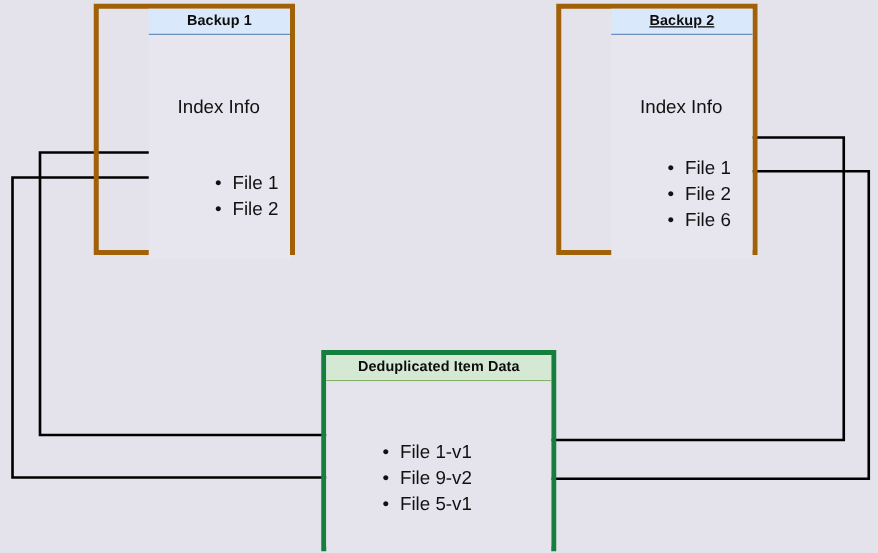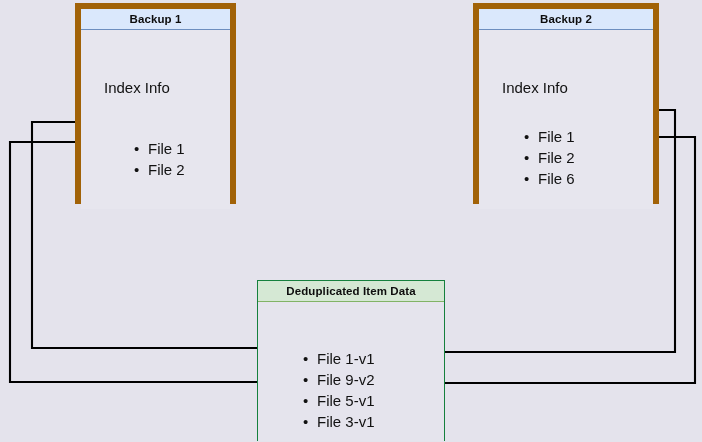--- a/index.html
+++ b/index.html
@@ -17,24 +17,24 @@
     box-sizing:border-box;width:100%;height:21px;
     display:flex;align-items:center;justify-content:center;
     font-size:11.5px;font-weight:bold;color:#0d0d0d;
     letter-spacing:.1px;
   }
   .node .body{
     box-sizing:border-box;width:100%;
     position:relative;
     text-align:right;
   }
-  .node.blue{border:6px solid #a16207;}
+  .node.blue{border:4px solid #a16207;padding-left:40px;}
   .node.blue .hdr{background:#dae8fc;border-bottom:1px solid #6c8ebf;}
   .node.blue .body{background:#e7e6ee;}
-  .node.green{border:1px solid #15803d;}
+  .node.green{border:4px solid #15803d;}
   .node.green .hdr{background:#d5e8d4;border-bottom:1px solid #82b366;}
   .node.green .body{background:#e5e4ed;}
 
   .b1 .body, .b2 .body{height:179px;}
   .dd .body{height:139px;}
 
   .indexlabel{
     position:absolute;font-size:15px;color:#111;white-space:nowrap;
   }
   .bullets{
@@ -73,37 +73,36 @@
     <div class="hdr">Backup 1</div>
     <div class="body">
       <div class="indexlabel" style="left:23px;top:49px;">Index Info</div>
       <ul class="bullets" style="left:52px;top:108px;">
         <li>File 1</li>
         <li>File 2</li>
       </ul>
     </div>
   </div>
 
-  <div class="node blue b2" style="left:473px;top:3px;width:186px;height:201px;">
+  <div class="node blue b2" style="left:445px;top:3px;width:161px;height:201px;text-decoration:underline;">
     <div class="hdr">Backup 2</div>
     <div class="body">
       <div class="indexlabel" style="left:23px;top:49px;">Index Info</div>
       <ul class="bullets" style="left:44px;top:96px;">
         <li>File 1</li>
         <li>File 2</li>
         <li>File 6</li>
       </ul>
     </div>
   </div>
 
   <div class="node green dd" style="left:257px;top:280px;width:188px;height:161px;">
     <div class="hdr">Deduplicated Item Data</div>
     <div class="body">
       <ul class="bullets" style="left:44px;top:46px;">
         <li>File 1-v1</li>
         <li>File 9-v2</li>
         <li>File 5-v1</li>
-        <li>File 3-v1</li>
       </ul>
     </div>
   </div>
 
 </div>
 
 </body></html>

